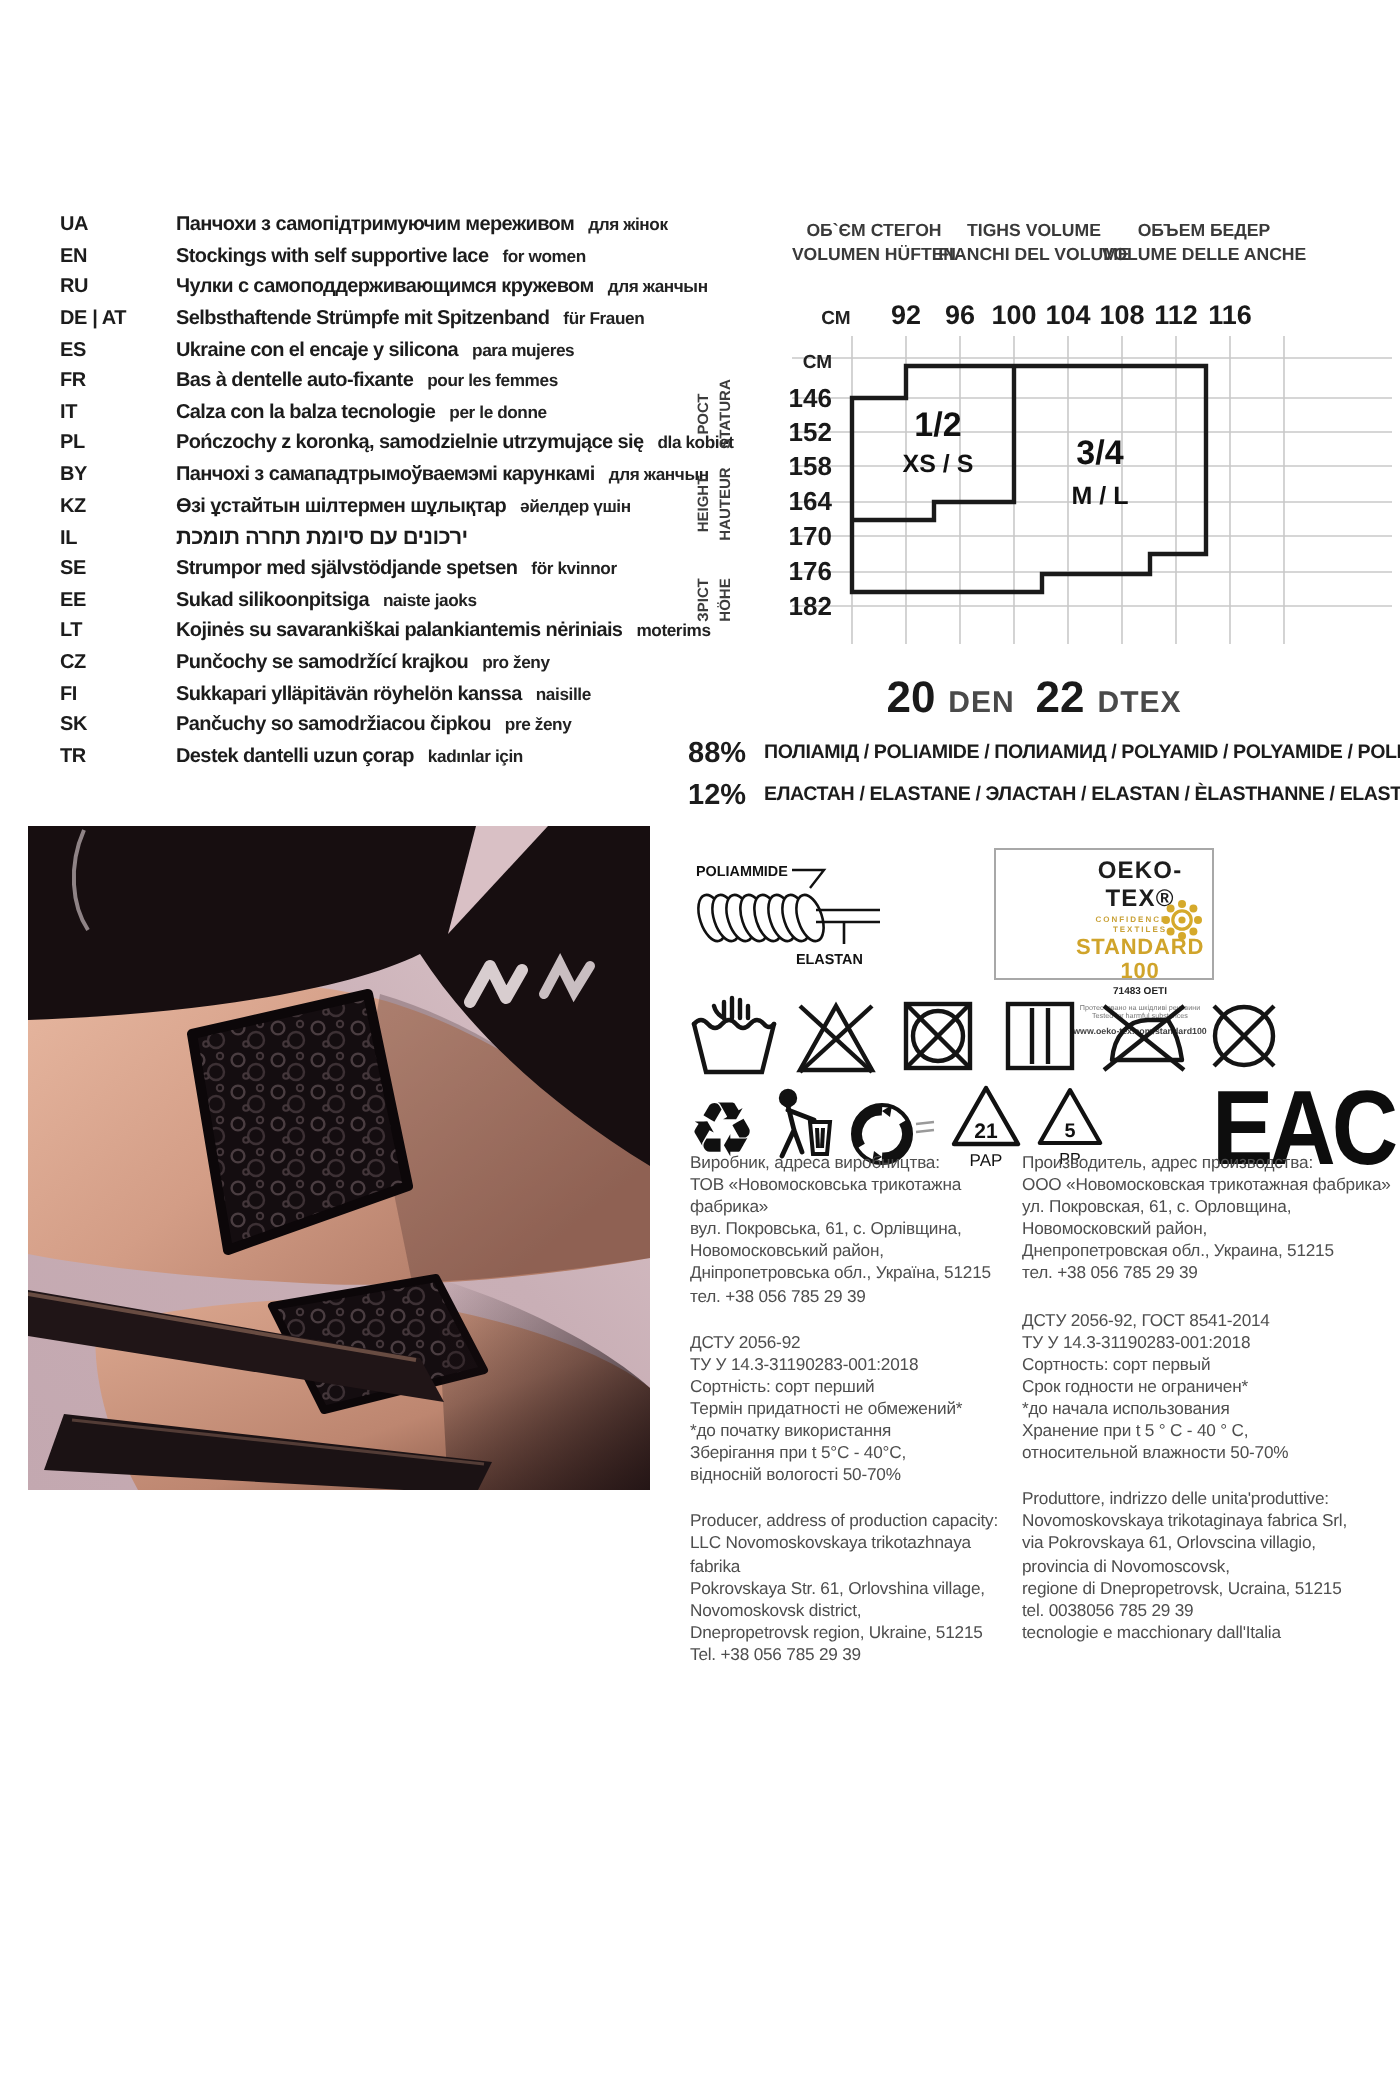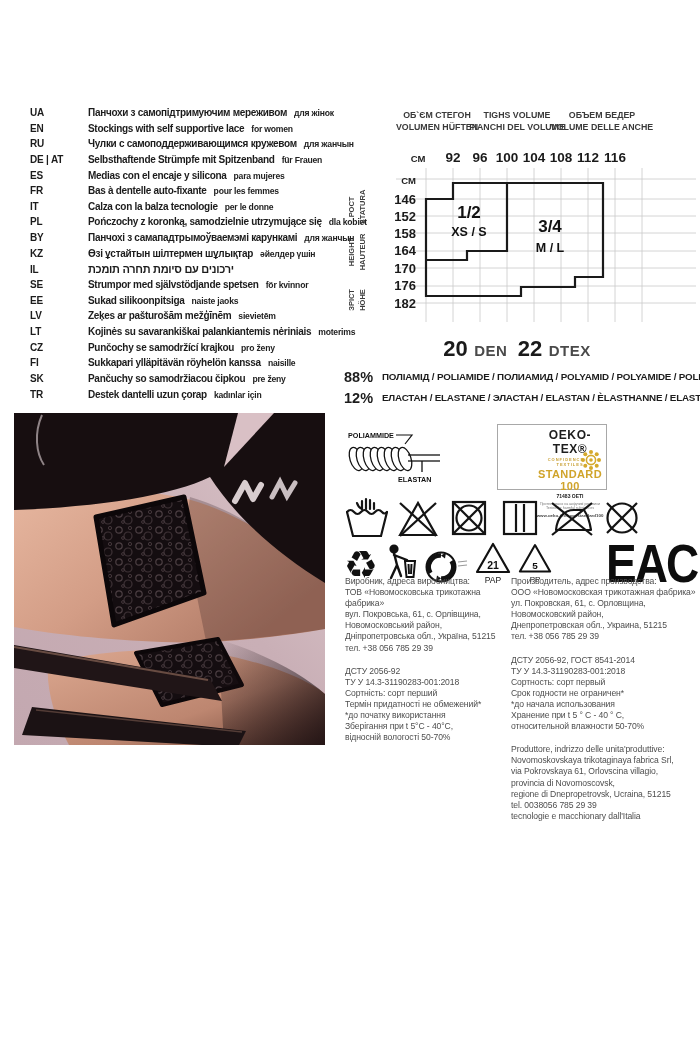--- a/index.html
+++ b/index.html
@@ -77,21 +77,21 @@
         <span class="lang-text">Чулки с самоподдерживающимся кружевом</span>
         <span class="lang-suffix">для жанчын</span>
       </div>
     <div class="lang-row">
         <span class="lang-code">DE | AT</span>
         <span class="lang-text">Selbsthaftende Strümpfe mit Spitzenband</span>
         <span class="lang-suffix">für Frauen</span>
       </div>
     <div class="lang-row">
         <span class="lang-code">ES</span>
-        <span class="lang-text">Medias con el encaje y silicona</span>
+        <span class="lang-text">Ukraine con el encaje y silicona</span>
         <span class="lang-suffix">para mujeres</span>
       </div>
     <div class="lang-row">
         <span class="lang-code">FR</span>
         <span class="lang-text">Bas à dentelle auto-fixante</span>
         <span class="lang-suffix">pour les femmes</span>
       </div>
     <div class="lang-row">
         <span class="lang-code">IT</span>
         <span class="lang-text">Calza con la balza tecnologie</span>
@@ -119,25 +119,20 @@
       </div>
     <div class="lang-row">
         <span class="lang-code">SE</span>
         <span class="lang-text">Strumpor med självstödjande spetsen</span>
         <span class="lang-suffix">för kvinnor</span>
       </div>
     <div class="lang-row">
         <span class="lang-code">EE</span>
         <span class="lang-text">Sukad silikoonpitsiga</span>
         <span class="lang-suffix">naiste jaoks</span>
-      </div>
-    <div class="lang-row">
-        <span class="lang-code">LV</span>
-        <span class="lang-text">Zeķes ar pašturošām mežģīnēm</span>
-        <span class="lang-suffix">sievietēm</span>
       </div>
     <div class="lang-row">
         <span class="lang-code">LT</span>
         <span class="lang-text">Kojinės su savarankiškai palankiantemis nėriniais</span>
         <span class="lang-suffix">moterims</span>
       </div>
     <div class="lang-row">
         <span class="lang-code">CZ</span>
         <span class="lang-text">Punčochy se samodržící krajkou</span>
         <span class="lang-suffix">pro ženy</span>
@@ -378,20 +373,26 @@
 Новомосковський район,
 Дніпропетровська обл., Україна, 51215
 тел. +38 056 785 29 39</div>
     <div class="prod-block">ДСТУ 2056-92
 ТУ У 14.3-31190283-001:2018
 Сортність: сорт перший
 Термін придатності не обмежений*
 *до початку використання
 Зберігання при t 5°C - 40°C,
 відносній вологості 50-70%</div>
+    <div class="prod-block">Producer, address of production capacity:
+LLC Novomoskovskaya trikotazhnaya fabrika
+Pokrovskaya Str. 61, Orlovshina village,
+Novomoskovsk district,
+Dnepropetrovsk region, Ukraine, 51215
+Tel. +38 056 785 29 39</div>
   </div>
   <div class="prod-col c2">
     <div class="prod-block">Производитель, адрес производства:
 ООО «Новомосковская трикотажная фабрика»
 ул. Покровская, 61, с. Орловщина,
 Новомосковский район,
 Днепропетровская обл., Украина, 51215
 тел. +38 056 785 29 39</div>
     <div class="prod-block">ДСТУ 2056-92, ГОСТ 8541-2014
 ТУ У 14.3-31190283-001:2018

